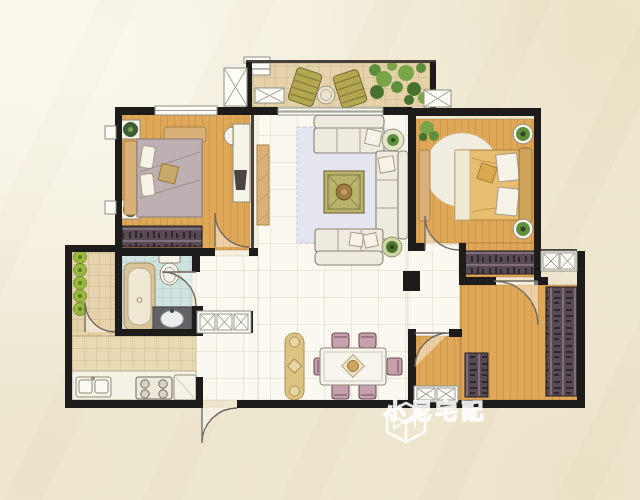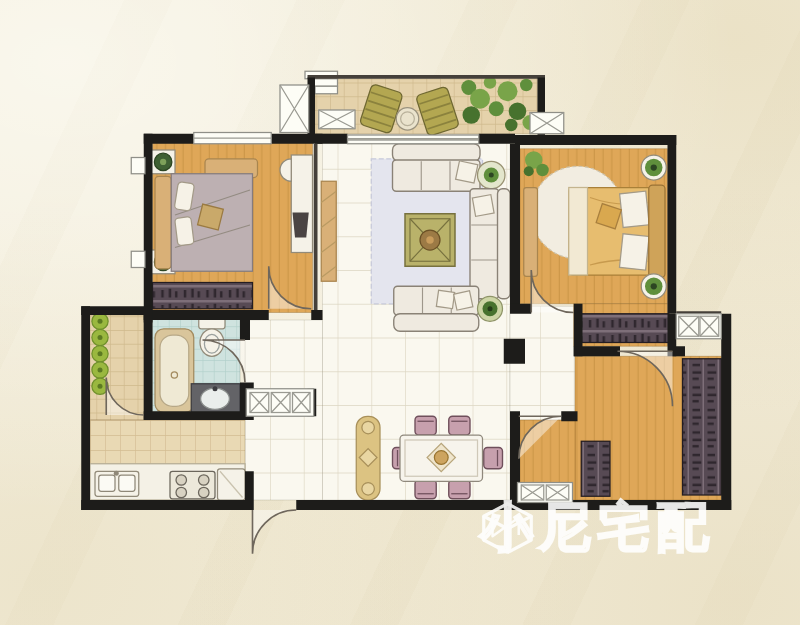--- a/index.html
+++ b/index.html
@@ -50,21 +50,21 @@
   .ward{fill:url(#pWard);stroke:#241d22;stroke-width:1}
   .wardv{fill:url(#pWardV);stroke:#241d22;stroke-width:1}
   .hatch{stroke:#b99a62;stroke-width:1;fill:none}
   .dark{fill:#4a4443}
   
   .watermark{
     position:absolute;left:384px;top:401px;display:flex;align-items:center;gap:3px;
     opacity:.92;pointer-events:none;
   }
   .wm-text{
-    font-size:42px;font-weight:bold;letter-spacing:5px;line-height:1;
+    font-size:21px;font-weight:bold;letter-spacing:5px;line-height:1;
     color:rgba(255,255,255,.38);
     -webkit-text-stroke:1.8px rgba(255,255,255,.95);
     font-family:"DejaVu Sans",sans-serif;
   }
 </style>
 </head>
 <body>
 
 <div class="stage">
 <svg width="640" height="500" viewBox="0 0 640 500">

